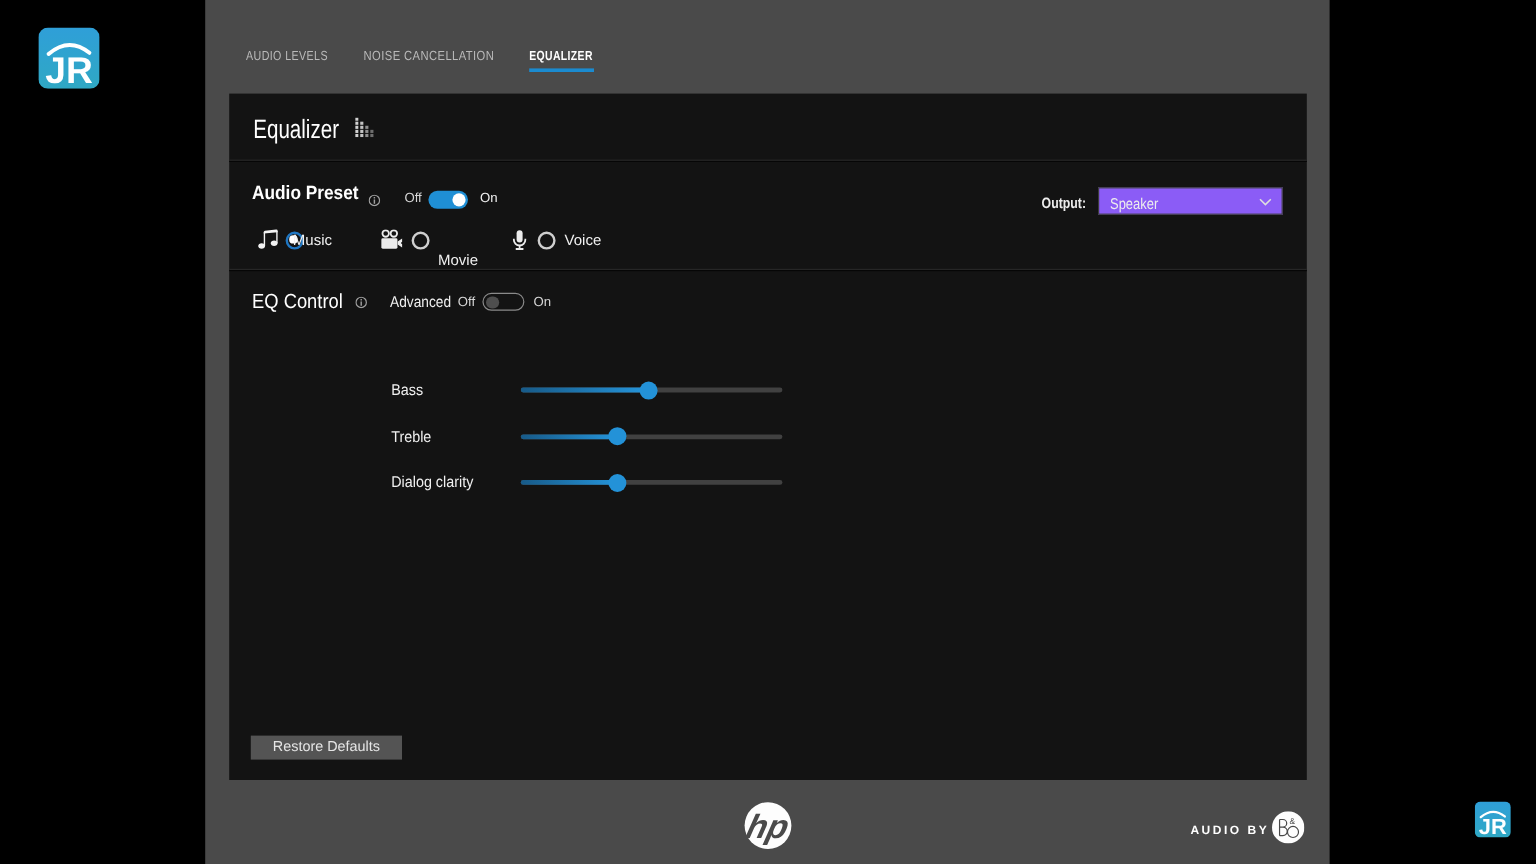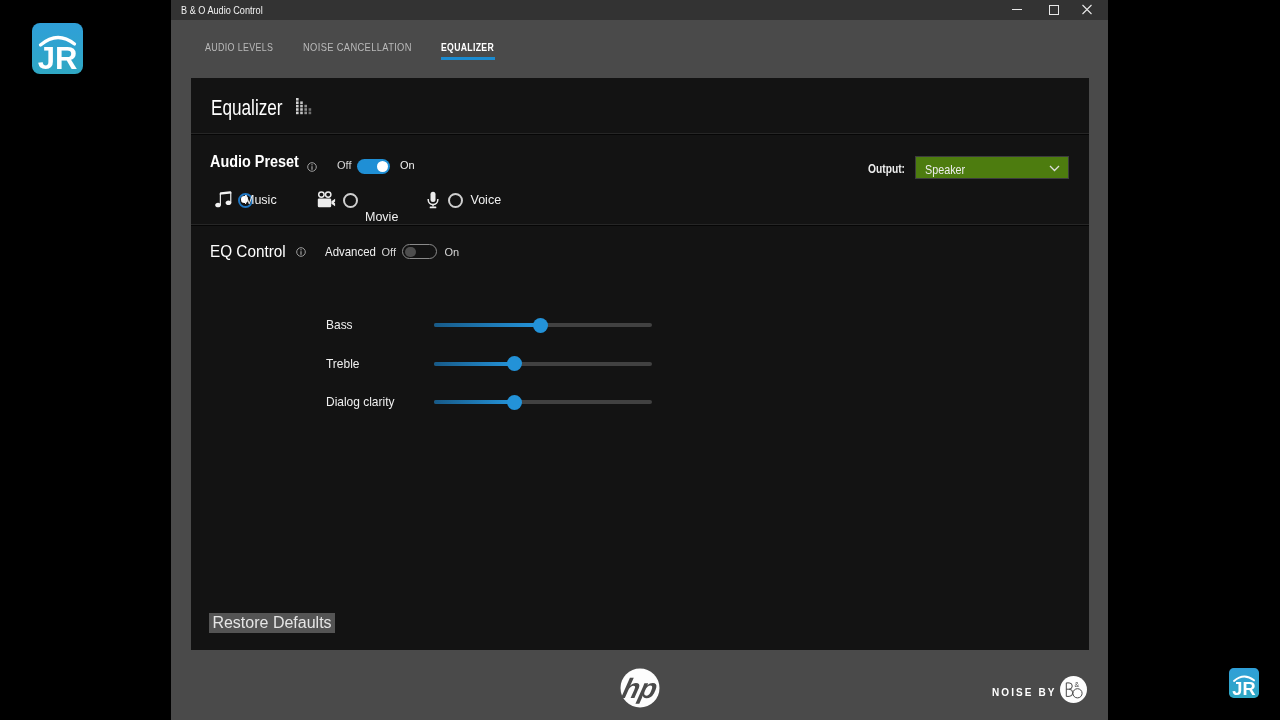--- a/index.html
+++ b/index.html
@@ -25,38 +25,26 @@
   .toggle-off .knob { position:absolute; left:2px; top:1.5px; width:10.5px; height:10.5px; border-radius:50%; background:#4e4e4e; }
   .radio { position:absolute; width:15px; height:15px; border-radius:50%; }
   .radio.sel { border:2.3px solid #1f76c2; }
   .radio.sel:after { content:""; position:absolute; left:1.9px; top:1.9px; width:6.6px; height:6.6px; border-radius:50%; background:#fff; }
   .radio.un { border:2px solid #cfcfcf; }
   .rlabel { position:absolute; font-size:12.5px; color:#f0f0f0; white-space:nowrap; }
   .track { position:absolute; width:218px; height:4px; border-radius:2px; background:#414141; }
   .fill { position:absolute; height:4px; border-radius:2px; background:linear-gradient(90deg,#175a88,#2596dd); }
   .thumb { position:absolute; width:15px; height:15px; border-radius:50%; background:#2392d8; }
   .slbl { position:absolute; left:135px; font-size:13px; color:#f0f0f0; transform:scaleX(.92); transform-origin:left top; white-space:nowrap; }
-  #restore { position:absolute; left:18px; top:535px; width:126px; height:19.5px; background:#545454; color:#e5e5e5; font-size:16px; text-align:center; line-height:19.5px; }
+  #restore { position:absolute; left:18px; top:535px; width:126px; height:19.5px; background:#545454; color:#e5e5e5; font-size:12px; text-align:center; line-height:19.5px; }
   #audioby { position:absolute; left:821px; top:686.5px; font-size:10px; font-weight:bold; letter-spacing:2.1px; color:#fff; }
 </style>
 </head>
 <body>
 <div id="win">
-  <div id="titlebar">
-    <div id="title">B &amp; O Audio Control</div>
-    <svg class="winbtn" style="left:831px" width="30" height="20" viewBox="0 0 30 20">
-        <line x1="10" y1="9.5" x2="20" y2="9.5" stroke="#e8e8e8" stroke-width="1"></line>
-      </svg>
-    <svg class="winbtn" style="left:868px" width="30" height="20" viewBox="0 0 30 20">
-        <rect x="10.5" y="5.5" width="9" height="9" fill="none" stroke="#e8e8e8" stroke-width="1"></rect>
-      </svg>
-    <svg class="winbtn" style="left:901px" width="30" height="20" viewBox="0 0 30 20">
-        <path d="M10.5 5 L19.5 14 M19.5 5 L10.5 14" stroke="#e8e8e8" stroke-width="1.1"></path>
-      </svg>
-  </div>
 
   <div id="tabs">
     <div class="tab" style="left:34px;transform:scaleX(.81)">AUDIO LEVELS</div>
     <div class="tab" style="left:132px;transform:scaleX(.85)">NOISE CANCELLATION</div>
     <div class="tab active" style="left:270px;transform:scaleX(.79)">EQUALIZER</div>
     <div id="underline"></div>
   </div>
 
   <div id="panel">
     <div id="eqtitle">Equalizer</div>
@@ -84,21 +72,21 @@
         <rect x="4.4" y="2.2" width="1.2" height="1.2" fill="#9f9f9f"></rect>
         <rect x="4.4" y="4.2" width="1.2" height="3.6" fill="#9f9f9f"></rect>
       </svg>
     <div class="lbl" style="left:146px;top:81px;font-size:11px">Off</div>
     <div class="toggle-on" style="left:166px;top:81px">
         <div class="knob"></div>
       </div>
     <div class="lbl" style="left:209px;top:81px;font-size:11px;color:#f0f0f0">On</div>
 
     <div class="lbl" style="left:677px;top:84px;font-size:12.5px;font-weight:bold;color:#ededed;transform:scaleX(.82);transform-origin:left top">Output:</div>
-    <div class="abs" style="left:724px;top:78px;width:154px;height:23px;background:#4d7c0f;border:1px solid #3c3c3c;">
+    <div class="abs" style="left:724px;top:78px;width:154px;height:23px;background:#8b5cf6;border:1px solid #3c3c3c;">
       <div class="lbl" style="left:9px;top:4.5px;font-size:13px;color:#ededed;transform:scaleX(.83);transform-origin:left top">Speaker</div>
       <svg class="abs" style="right:8px;top:8px" width="11" height="7" viewBox="0 0 11 7">
           <path d="M1 1 L5.5 5.5 L10 1" fill="none" stroke="#dedede" stroke-width="1.3"></path>
         </svg>
     </div>
 
     <svg class="abs" style="left:22.5px;top:112px" width="18.5" height="18.5" viewBox="0 0 16 16" fill="#f2f2f2">
       <path d="M6 13c0 1.105-1.12 2-2.5 2S1 14.105 1 13c0-1.104 1.12-2 2.5-2s2.5.896 2.5 2zm9-2c0 1.105-1.12 2-2.5 2s-2.5-.895-2.5-2 1.12-2 2.5-2 2.5.895 2.5 2z"></path>
       <path fill-rule="evenodd" d="M14 11V2h1v9h-1zM6 3v10H5V3h1z"></path>
       <path d="M5 2.905a1 1 0 0 1 .9-.995l8-.8a1 1 0 0 1 1.1.995V3L5 4V2.905z"></path>
@@ -155,21 +143,21 @@
     <div class="thumb" style="left:316px;top:316.5px"></div>
 
     <div id="restore">Restore Defaults</div>
   </div>
 
   <svg class="abs" style="left:449px;top:668px" width="40" height="40" viewBox="0 0 40 40">
     <circle cx="20" cy="20" r="19.5" fill="#fdfdfd"></circle>
     <text x="20" y="30" text-anchor="middle" font-family="Liberation Sans" font-size="28" font-style="italic" font-weight="bold" fill="#4a4a4a" transform="skewX(-14)" transform-origin="20 20">hp</text>
   </svg>
 
-  <div id="audioby">NOISE BY</div>
+  <div id="audioby">AUDIO BY</div>
   <svg class="abs" style="left:889px;top:675.5px" width="27" height="27" viewBox="0 0 27 27">
     <circle cx="13.5" cy="13.5" r="13.5" fill="#fdfdfd"></circle>
     <path d="M6.3 6.9 L6.3 20.4 M6.3 6.9 L9.1 6.9 A3.15 3.15 0 0 1 9.1 13.2 L6.3 13.2 M9.1 13.2 A3.6 3.6 0 0 1 9.1 20.4 L6.3 20.4" fill="none" stroke="#474747" stroke-width="1"></path>
     <text x="14.6" y="10.8" font-family="Liberation Sans" font-size="7" fill="#474747" stroke="none">&amp;</text>
     <circle cx="17.5" cy="17.3" r="4.6" fill="none" stroke="#474747" stroke-width="1"></circle>
   </svg>
 </div>
 
 <svg class="abs" style="left:32px;top:23px" width="51" height="51" viewBox="0 0 51 51">
   <defs>

